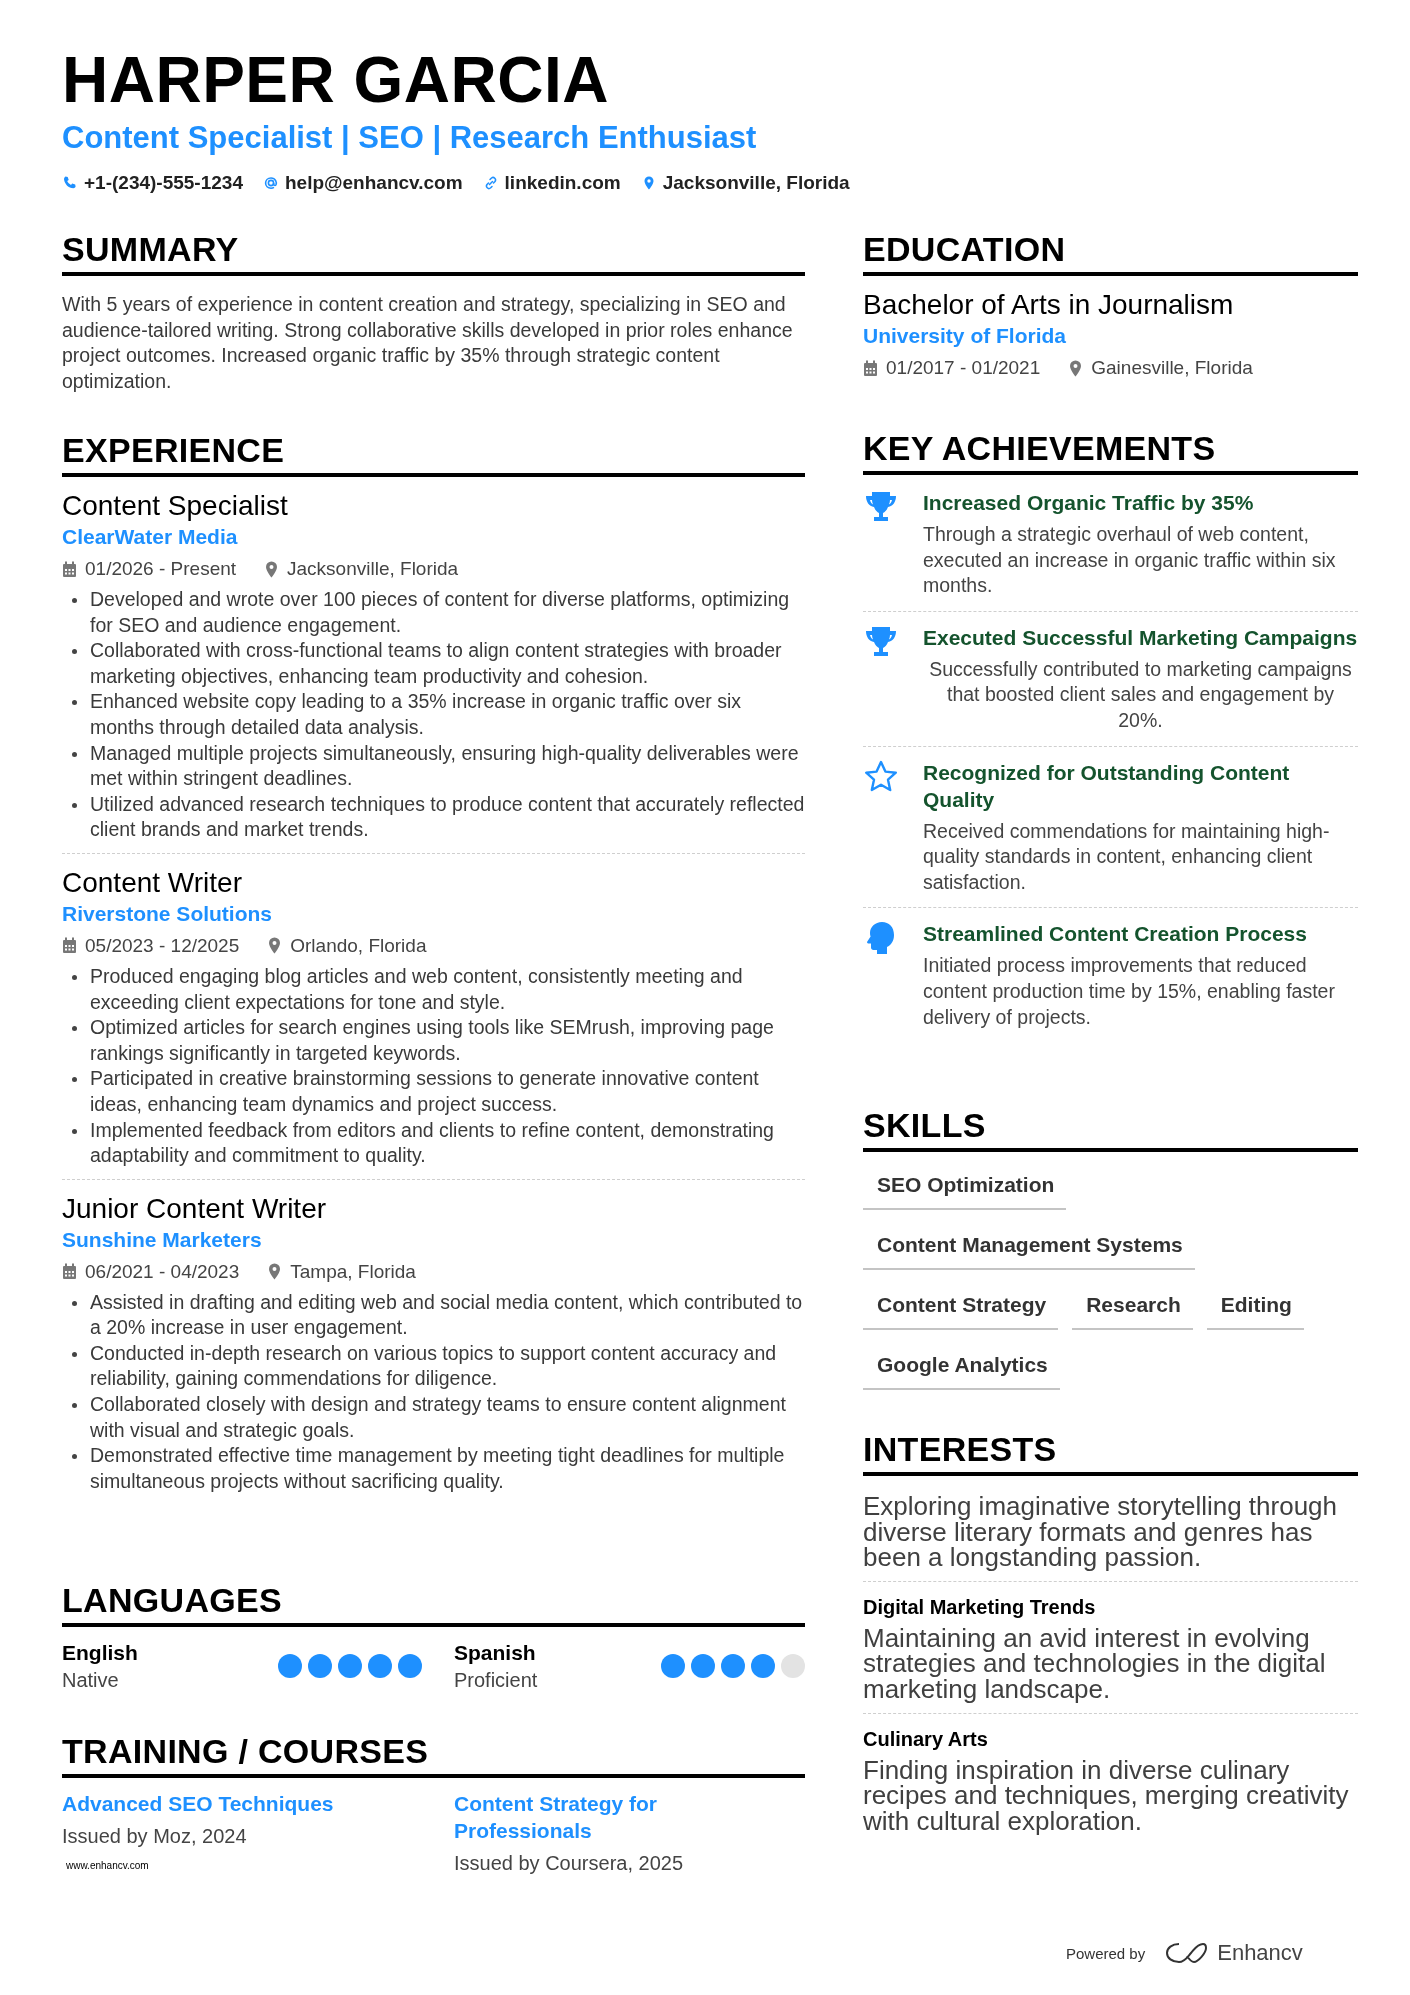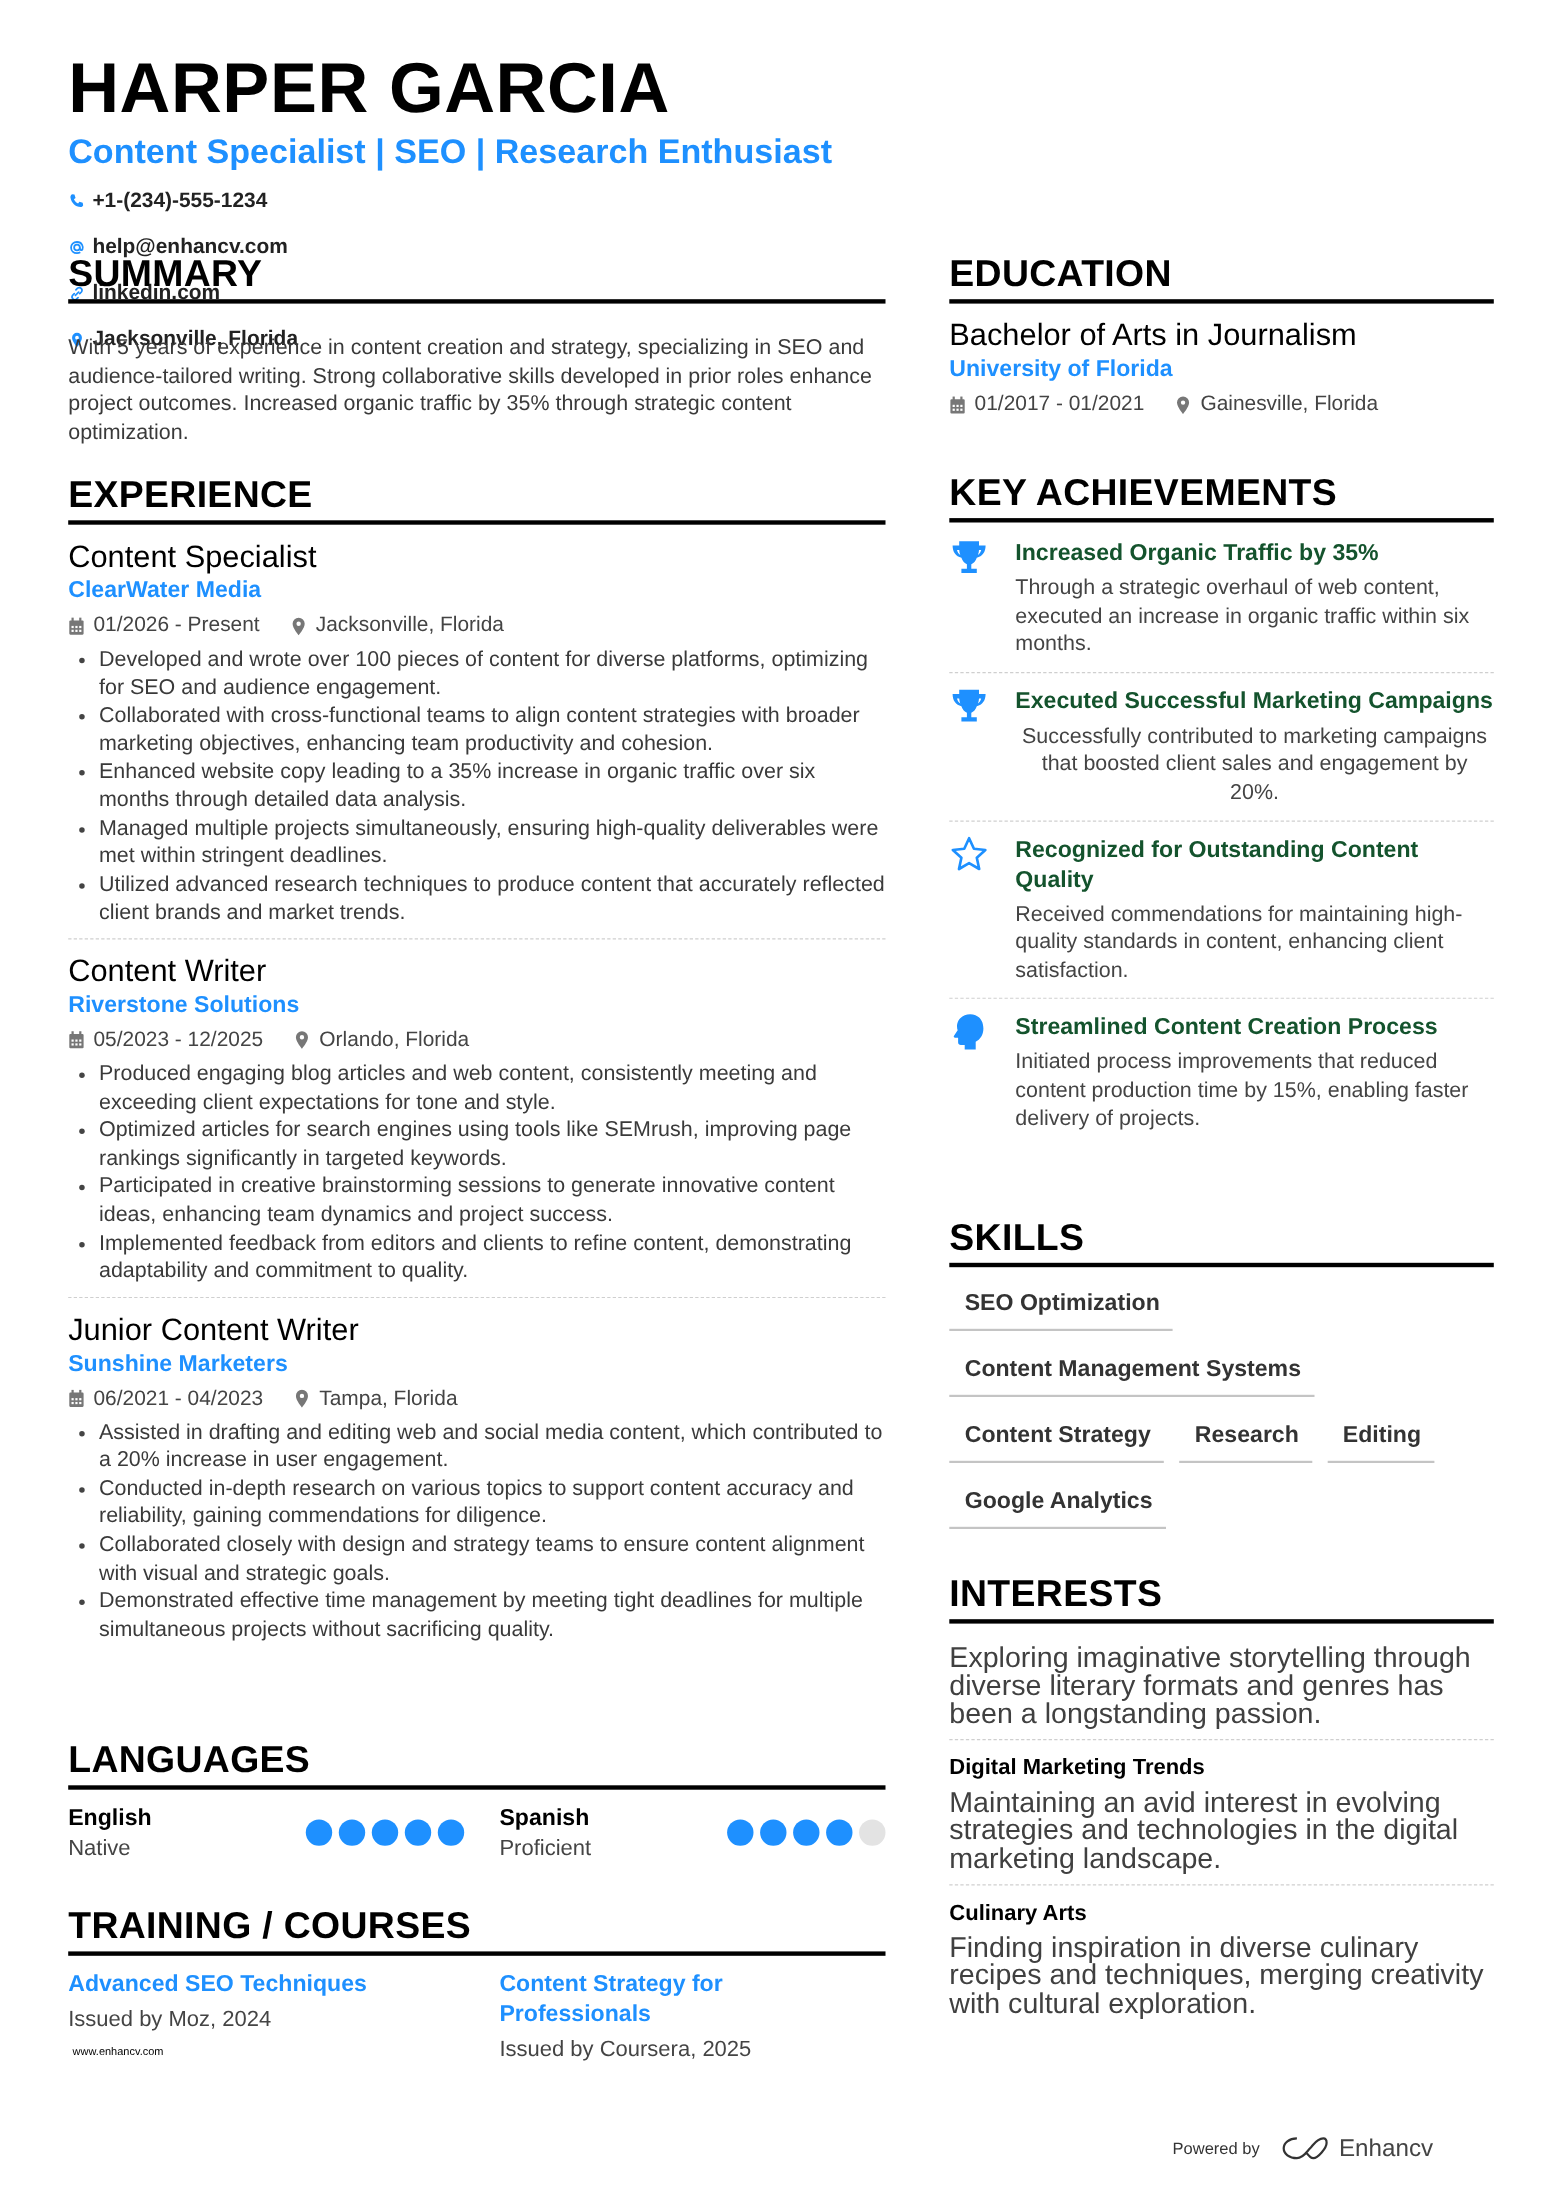--- a/index.html
+++ b/index.html
@@ -1,21 +1,21 @@
 <!DOCTYPE html>
 <html><head>
 <meta charset="utf-8">
 <style>
   * { box-sizing: border-box; margin: 0; padding: 0; }
   html, body { width: 1410px; height: 1995px; background: #ffffff; }
   body { position: relative; font-family: "Liberation Sans", "DejaVu Sans", sans-serif; color: #000; overflow: hidden; }
   .abs { position: absolute; }
   .name { left: 62px; top: 48px; font-size: 64px; font-weight: 700; letter-spacing: 0.5px; color: #000; line-height: 1; }
   .subtitle { left: 62px; top: 121px; font-size: 31px; font-weight: 700; color: #1e90ff; line-height: 1.1; white-space: nowrap; }
-  .contacts { left: 62px; top: 172px; display: flex; gap: 20px; font-size: 19px; font-weight: 700; color: #222; white-space: nowrap; flex-direction: column; }
+  .contacts { left: 62px; top: 172px; display: flex; gap: 20px; font-size: 19px; font-weight: 700; color: #222; white-space: nowrap; }
   .contact { display: flex; align-items: center; gap: 6px; }
   .contact svg { width: 16px; height: 16px; }
   .col-left { left: 62px; width: 743px; }
   .col-right { left: 863px; width: 495px; }
   .sec-title { font-size: 34px; font-weight: 700; line-height: 1; letter-spacing: 0.3px; padding-bottom: 6px; border-bottom: 4px solid #000; }
   .para { font-size: 19.5px; line-height: 25.6px; color: #3a3a3a; }
   .role { font-size: 28px; line-height: 34px; color: #000; }
   .company { font-size: 21px; font-weight: 700; color: #1e90ff; line-height: 28px; }
   .meta { display: flex; align-items: center; gap: 28px; font-size: 19px; color: #444; line-height: 28px; }
   .meta span.i { display: inline-flex; align-items: center; gap: 8px; }
@@ -69,21 +69,21 @@
   <div class="contact">
     <svg viewBox="0 0 16 16">
         <path d="M8 1.5a4.5 4.5 0 00-4.5 4.5c0 3.4 4.5 8.5 4.5 8.5s4.5-5.1 4.5-8.5A4.5 4.5 0 008 1.5zm0 6.2a1.7 1.7 0 110-3.4 1.7 1.7 0 010 3.4z" fill="#1e90ff"></path>
       </svg>
     <span>Jacksonville, Florida</span>
   </div>
 </div>
 
 <div class="abs col-left" style="top:232px;">
   <div class="sec-title">SUMMARY</div>
-  <div class="para" style="margin-top:28px;">With 5 years of experience in content creation and strategy, specializing in SEO and audience-tailored writing. Strong collaborative skills developed in prior roles enhance project outcomes. Increased organic traffic by 35% through strategic content optimization.</div>
+  <div class="para" style="margin-top:16px;">With 5 years of experience in content creation and strategy, specializing in SEO and audience-tailored writing. Strong collaborative skills developed in prior roles enhance project outcomes. Increased organic traffic by 35% through strategic content optimization.</div>
 </div>
 
 <div class="abs col-left" style="top:433px;">
   <div class="sec-title">EXPERIENCE</div>
 
   <div style="margin-top:12px;">
     <div class="role">Content Specialist</div>
     <div class="company">ClearWater Media</div>
     <div class="meta" style="margin-top:4px;">
       <span class="i">

